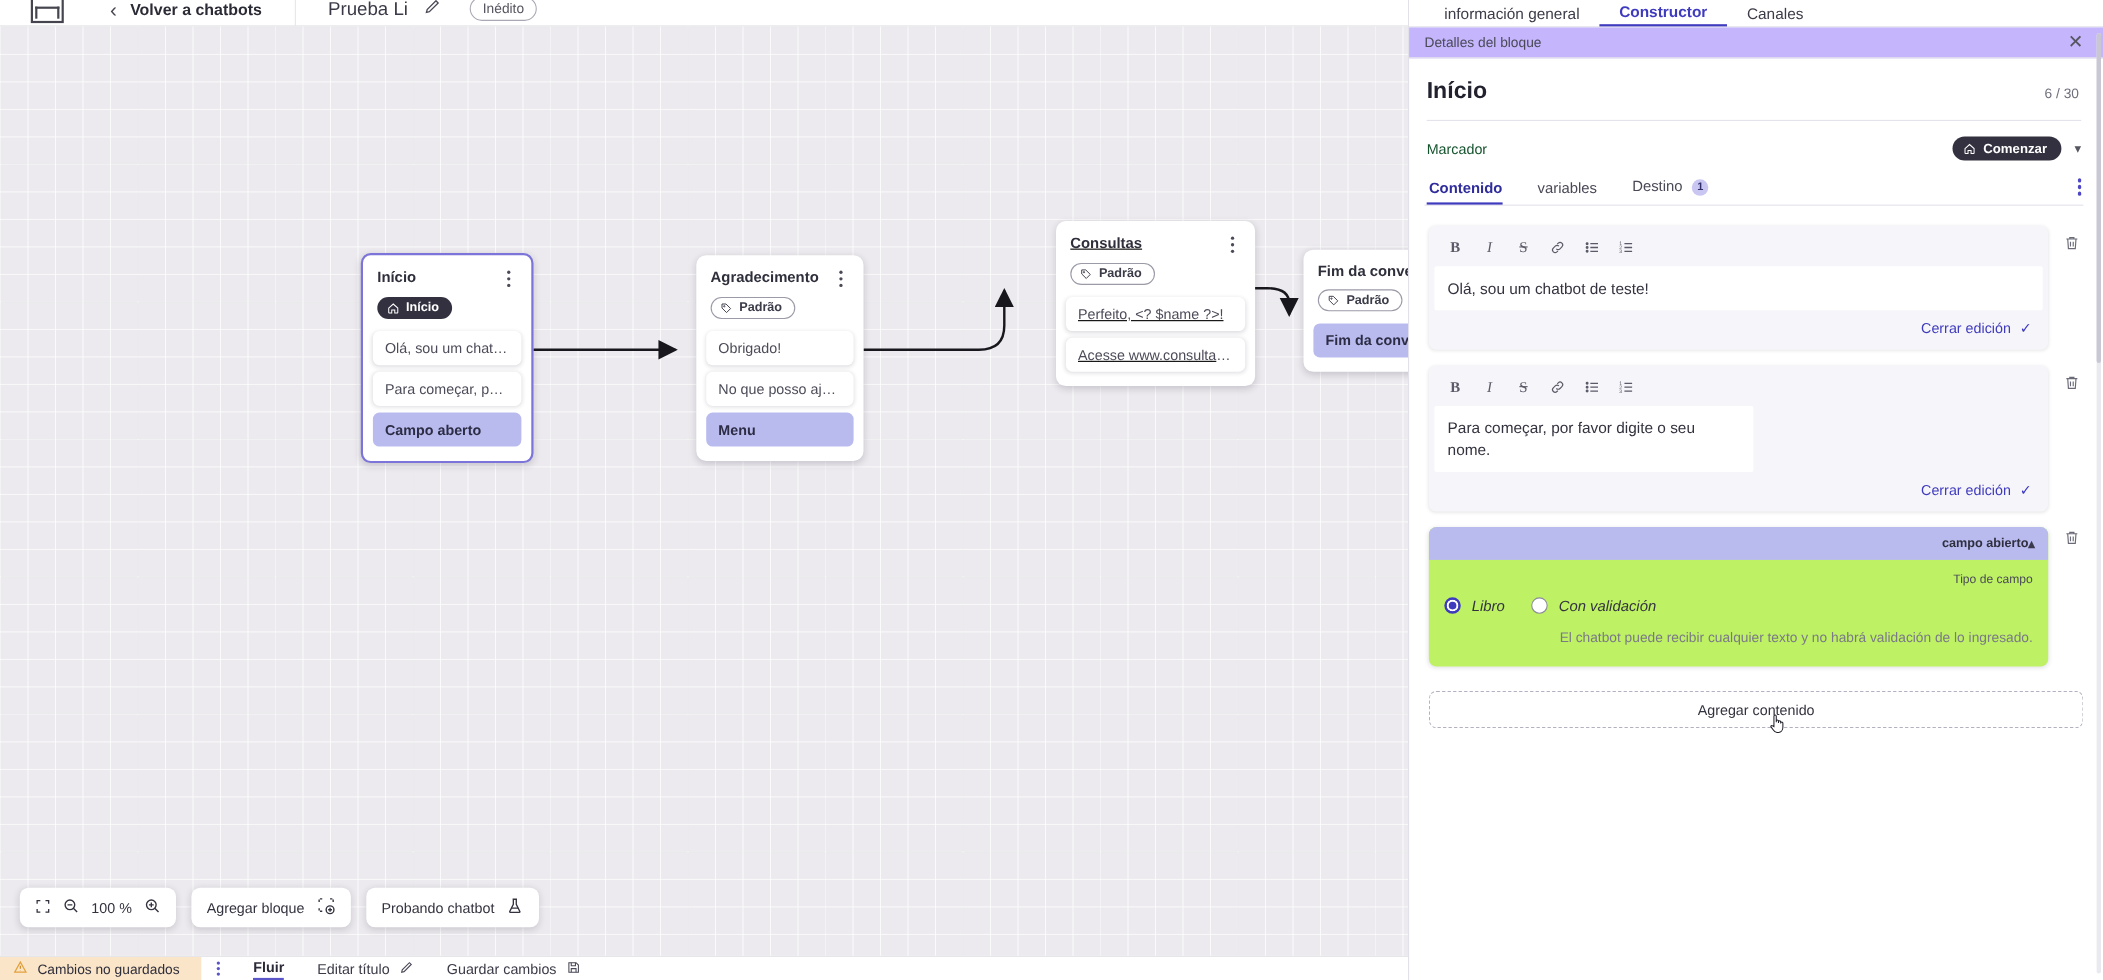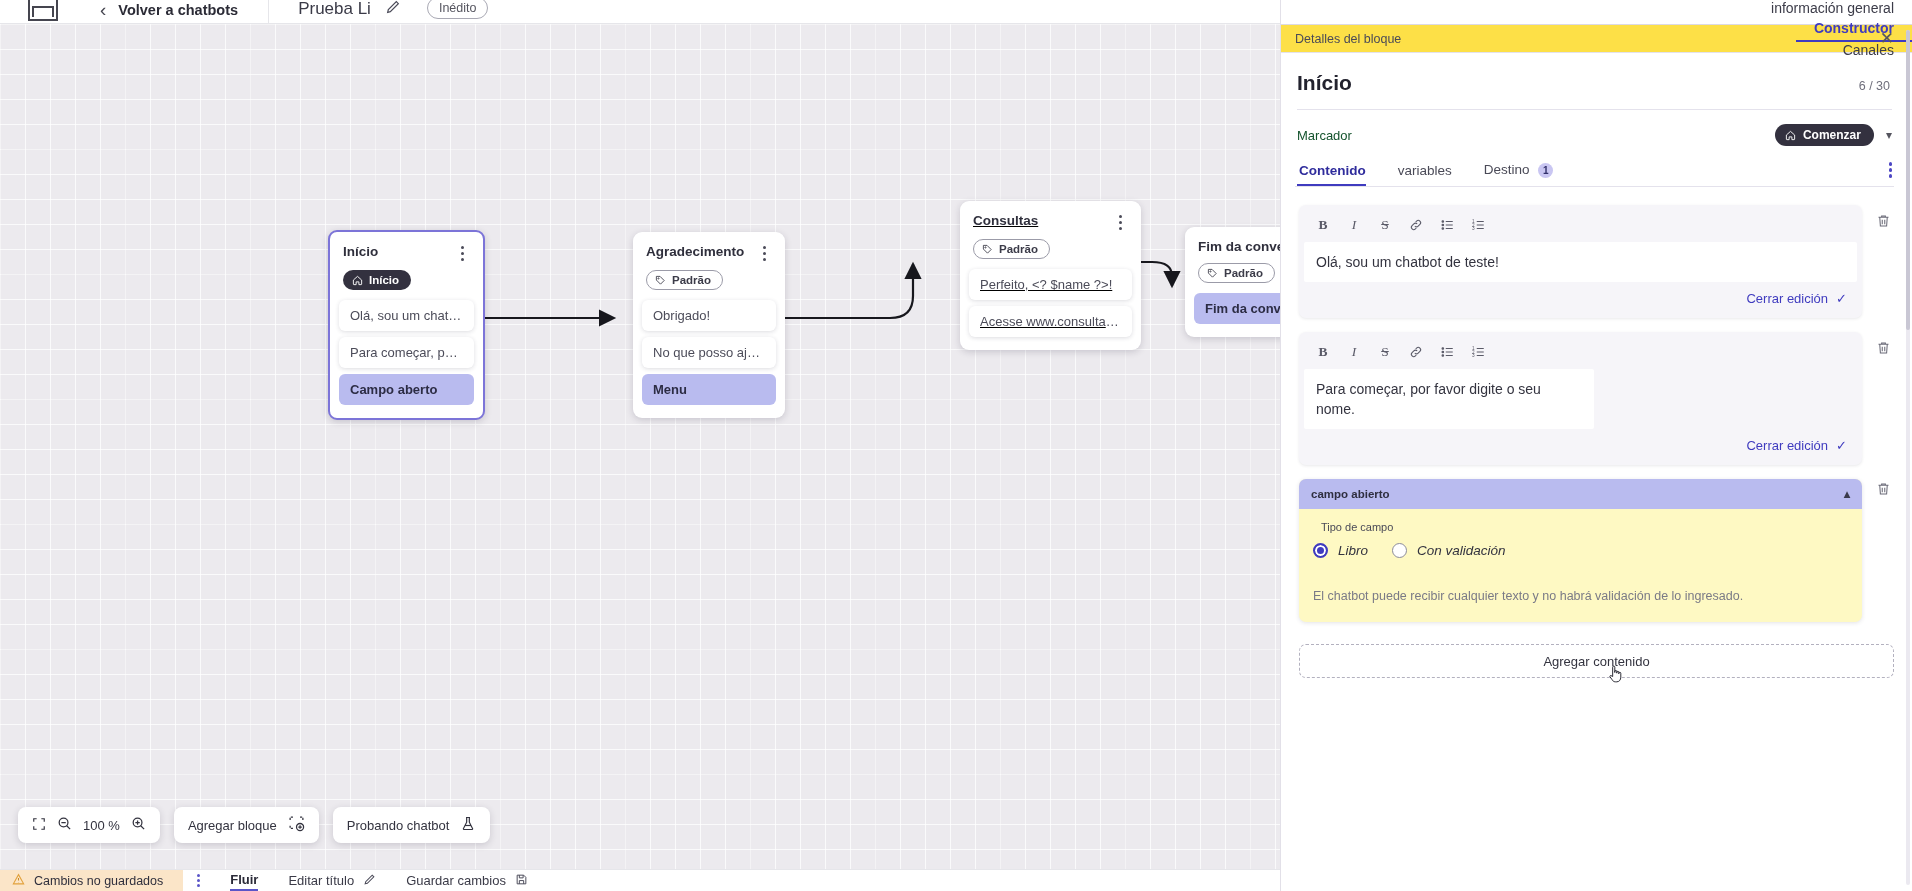--- a/index.html
+++ b/index.html
@@ -119,29 +119,29 @@
   }
   .sb-item.active { color:#2a2a38; font-weight:600; border-bottom:2px solid #5a55c8; padding-bottom:0; }
 
   
   .rpanel {
     position:absolute; right:0; top:0; width:632px; height:891px; background:#fff;
     border-left:1px solid #e2e0e8;
   }
   .rtabs {
     height:25px; display:flex; align-items:flex-end; gap:0; padding-left:14px;
-    border-bottom:1px solid #dcdae4; background:#fff;flex-direction:column;
+    border-bottom:1px solid #dcdae4; background:#fff;
   }
   .rtab {
     font-size:14px; color:#3c3c49; padding: 0 18px 4px 18px; cursor:pointer; white-space:nowrap;
   }
   .rtab.active { color:#3f3bbf; font-weight:600; border-bottom:2px solid #3f3bbf; }
 
   .panel-head {
-    height:28px; background:#fde047; display:flex; align-items:center;
+    height:28px; background:#c4b5fd; display:flex; align-items:center;
     padding: 0 18px 0 14px; border-bottom:1px solid #e4e2ec;
   }
   .panel-head-title { font-size:12.5px; color:#4a4a57; flex:1; }
   .xbtn { font-size:17px; color:#55555f; cursor:pointer; line-height:1; }
 
   .panel-body { padding: 18px 18px 0 14px; }
   .blk-title-row { display:flex; align-items:baseline; padding: 0 4px 0 2px;}
   .blk-title { font-size:21px; color:#22222e; font-weight:600; flex:1; }
   .blk-count { font-size:12.5px; color:#6f6f7c; }
   .hr { height:1px; background:#e4e2ec; margin: 14px 2px 0 2px; }
@@ -186,37 +186,37 @@
   .ed-text {
     background:#fff; padding:10px 12px; font-size:14px; color:#33333f; line-height:1.45;
     border-radius:2px;
   }
   .ed-foot { display:flex; justify-content:flex-end; align-items:flex-end; gap:8px; padding:9px 10px 7px 10px; }
   .cerrar { font-size:13px; color:#3f3bbf; font-weight:500; cursor:pointer; }
   .check { color:#3f3bbf; font-size:13px; }
   .trash { width:22px; padding-top:8px; cursor:pointer; color:#6b6b78; font-size:15px; text-align:center;}
 
   
-  .ca-card { flex:1; border-radius:7px; overflow:hidden; box-shadow:0 1px 4px rgba(40,35,60,.13); background:#fef9c3; }
+  .ca-card { flex:1; border-radius:7px; overflow:hidden; box-shadow:0 1px 4px rgba(40,35,60,.13); background:#bef264;text-align:right; }
   .ca-head {
     background:#b9bbef; padding:8px 12px; display:flex; align-items:center;
     font-size:11.5px; color:#2f2f40; font-weight:600;
   }
   .ca-head-lbl { flex:1; }
   .ca-caret { font-size:12px; color:#3a3a4c; cursor:pointer; }
   .ca-body { padding:12px 14px 16px 14px; }
   .ca-sub { font-size:11px; color:#4a4a57; padding-left:8px; }
   .radio-row { display:flex; align-items:center; gap:10px; margin-top:10px;font-style:italic; }
   .radio {
     width:15px; height:15px; border-radius:50%; border:1.5px solid #8c8c9a; background:#fff;
     display:inline-block; cursor:pointer; flex:none;
   }
   .radio.on { border:2px solid #3f3bbf; background:#3f3bbf; box-shadow: inset 0 0 0 2px #fff, inset 0 0 0 9px #3f3bbf;}
   .radio-lbl { font-size:13.5px; color:#33333f; margin-right:14px; }
-  .ca-note { margin-top:29px; font-size:12.5px; color:#7a7a86; line-height:1.5; }
+  .ca-note { margin-top:13px; font-size:12.5px; color:#7a7a86; line-height:1.5; }
 
   .addbtn {
     margin: 22px 18px 0 18px; border:1.5px dashed #b3b1bf; border-radius:7px;
     height:34px; display:flex; align-items:center; justify-content:center;
     font-size:13px; color:#33333f; cursor:pointer; background:#fff; position:relative;
   }
   .cursor-ic { position:absolute; left:52%; top:20px; font-size:15px; color:#2a2a36;}
   .scroll-track { position:absolute; right:2px; top:30px; width:4px; height:855px; background:#ebe9f0; border-radius:2px;}
   .scroll-thumb { position:absolute; right:2px; top:30px; width:4px; height:300px; background:#c9c7d4; border-radius:2px;}
 </style>

